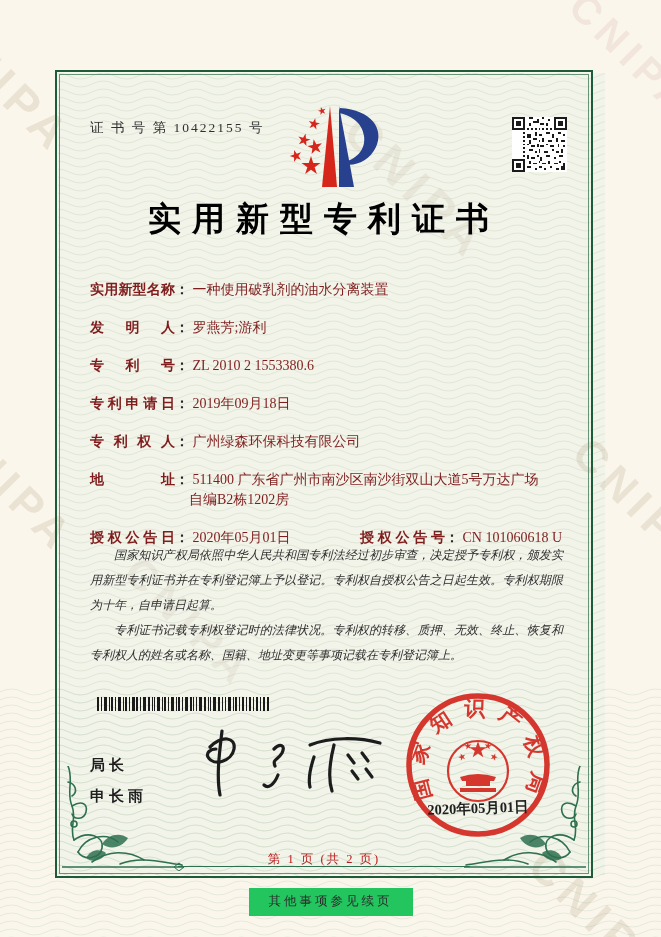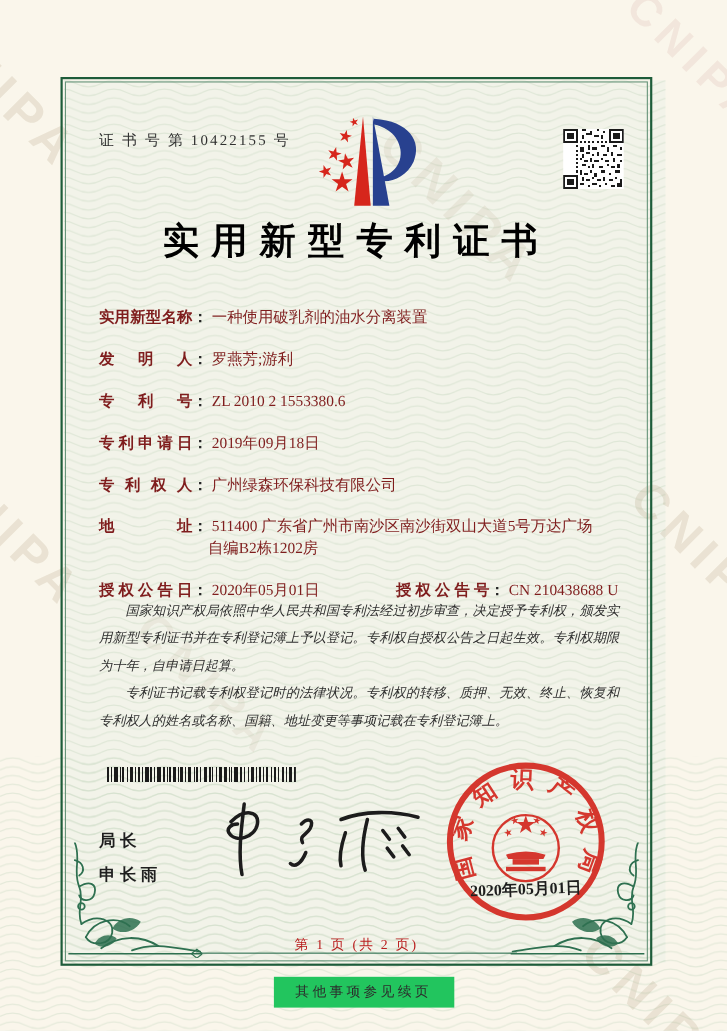--- a/index.html
+++ b/index.html
@@ -207,21 +207,21 @@
           </div>
           <div class="row">
             <span class="lbl">地址</span><span class="colon">：</span>
             <span class="val">511400 广东省广州市南沙区南沙街双山大道5号万达广场</span>
             <div class="val val2">自编B2栋1202房</div>
           </div>
           <div class="row">
             <span><span class="lbl">授权公告日</span><span class="colon">：</span>
             <span class="val">2020年05月01日</span></span>
             <span class="pair2"><span class="lbl">授权公告号</span><span class="colon">：</span>
-            <span class="val">CN 210438688 U</span></span>
+            <span class="val">CN 101060618 U</span></span>
           </div>
         </div>
 
         <div class="paragraphs">
           <p>国家知识产权局依照中华人民共和国专利法经过初步审查，决定授予专利权，颁发实用新型专利证书并在专利登记簿上予以登记。专利权自授权公告之日起生效。专利权期限为十年，自申请日起算。</p>
           <p>专利证书记载专利权登记时的法律状况。专利权的转移、质押、无效、终止、恢复和专利权人的姓名或名称、国籍、地址变更等事项记载在专利登记簿上。</p>
         </div>
 
         <svg class="barcode" width="172" height="14" viewBox="0 0 172 14" style="shape-rendering:crispEdges">
           <g fill="#1a1a1a">

